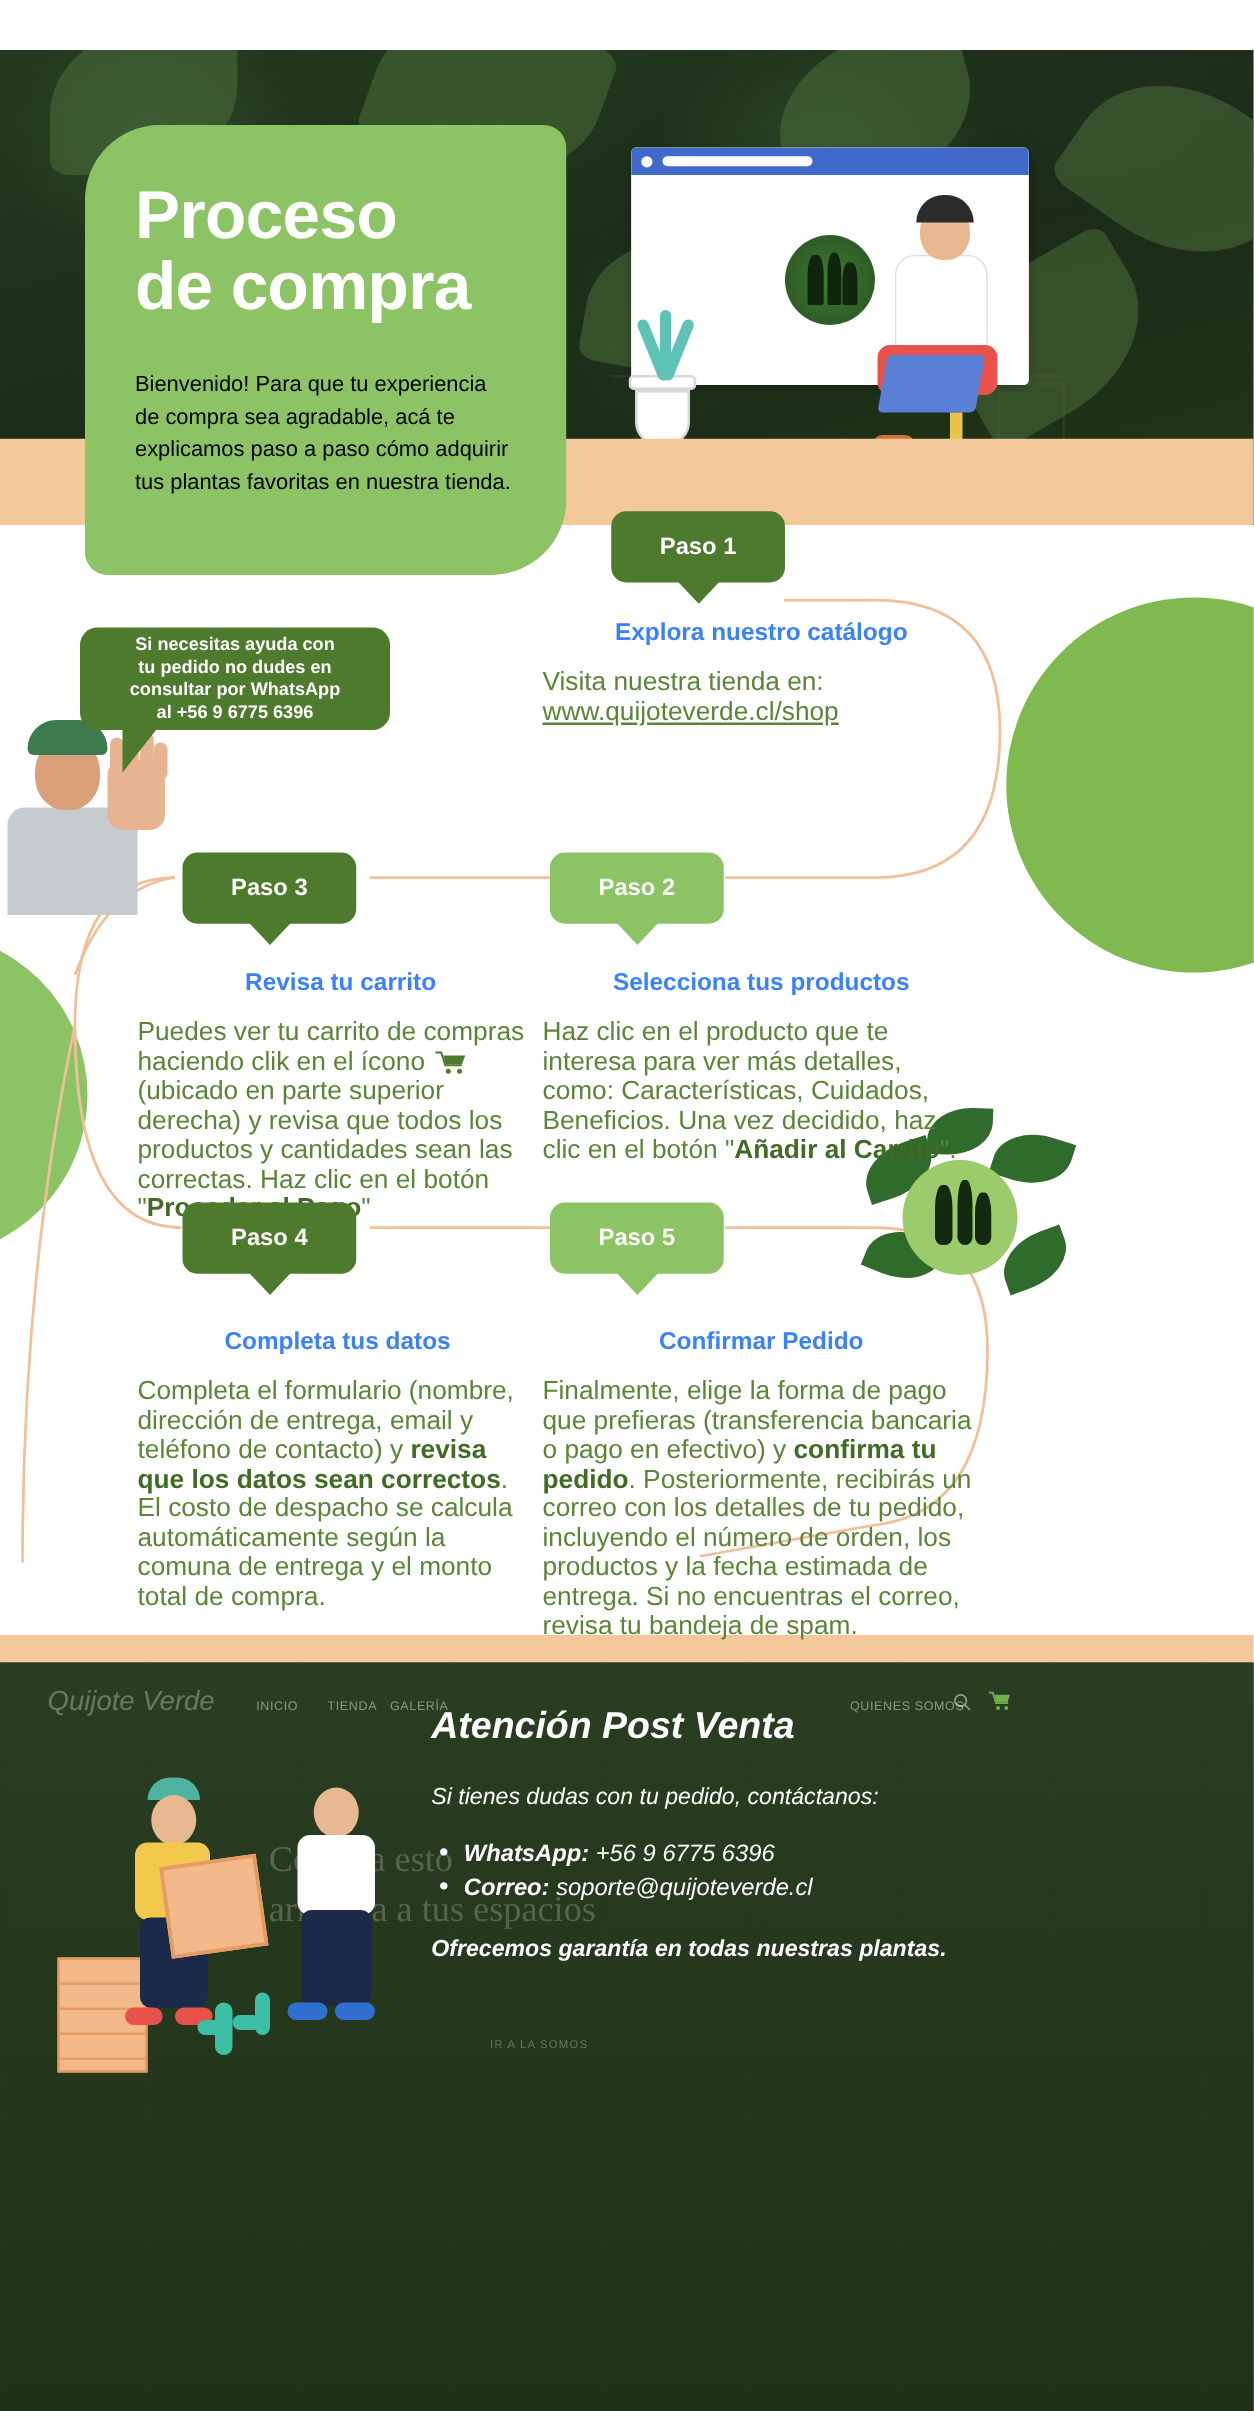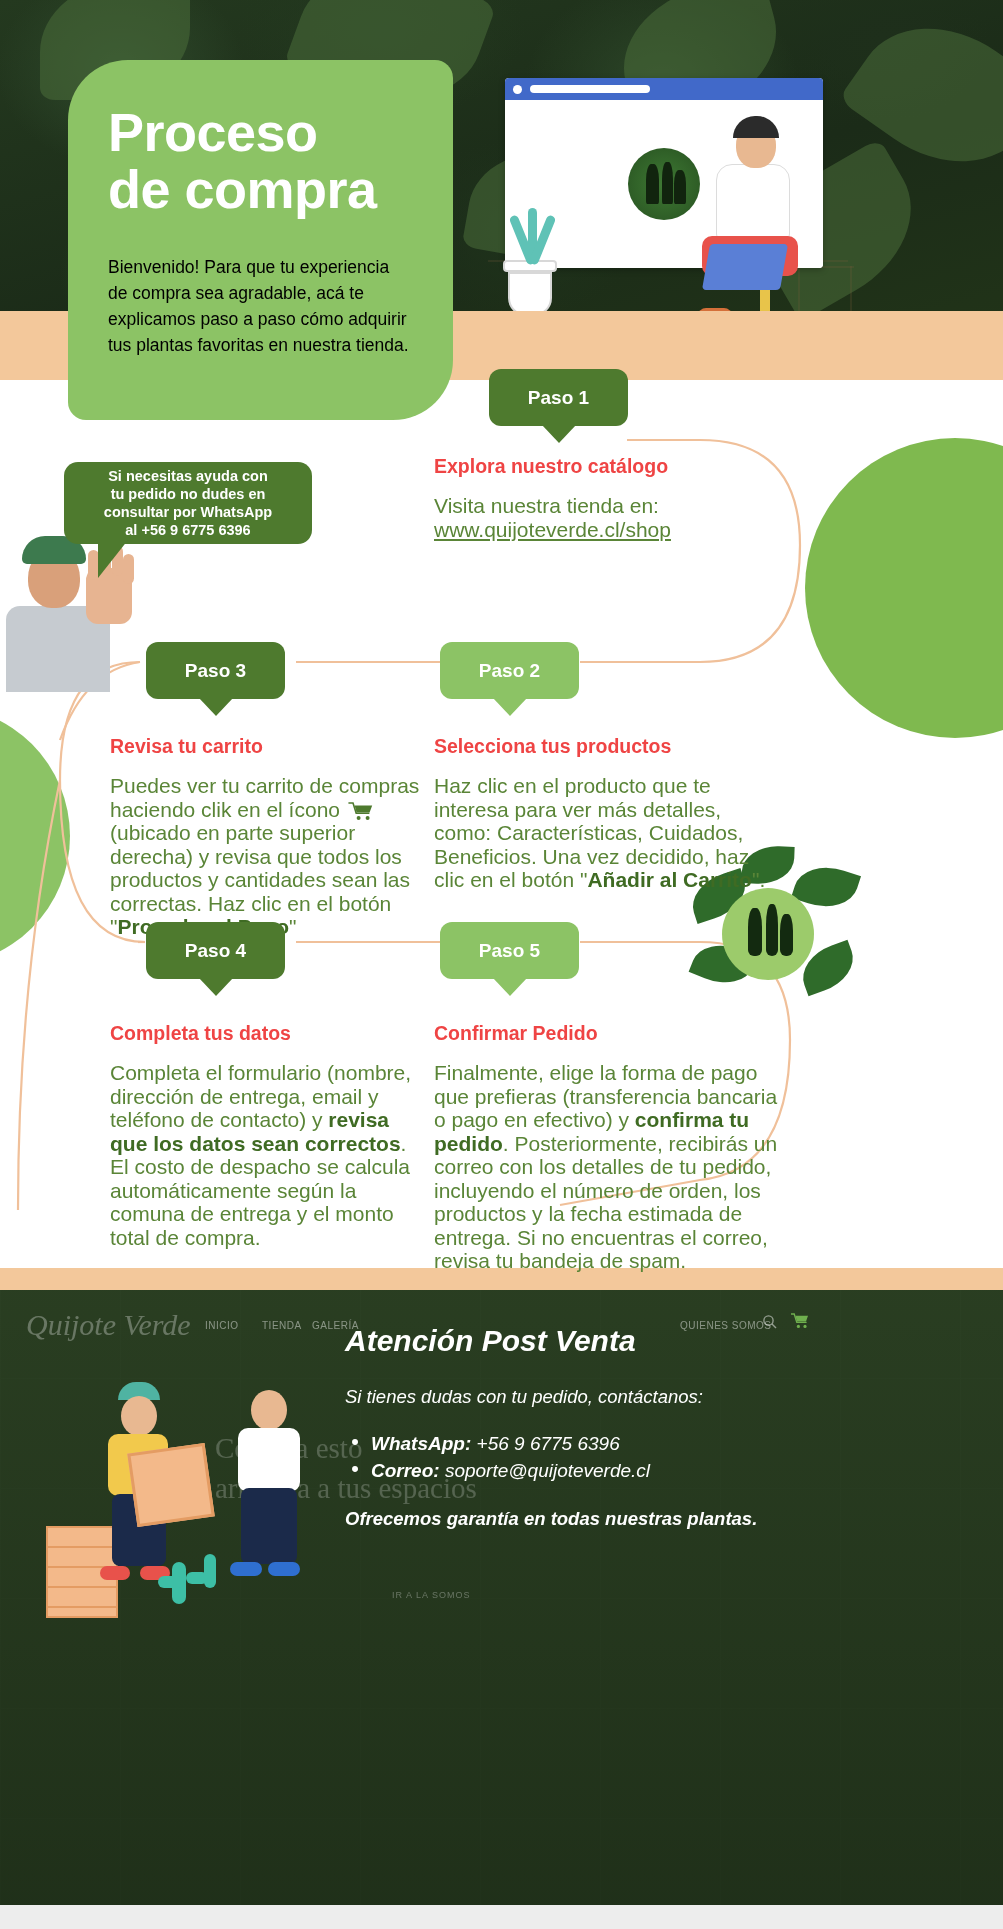--- a/index.html
+++ b/index.html
@@ -3,21 +3,21 @@
 <meta charset="utf-8">
 <style>
   * { box-sizing: border-box; margin: 0; padding: 0; }
   body {
     width: 1003px; height: 1929px;
     font-family: "Liberation Sans", sans-serif;
     background: #ffffff;
     position: relative;
     overflow: hidden;
   }
-  .page { position: relative; width: 1003px; height: 1804px; background:#fff; }
+  .page { position: relative; width: 1003px; height: 1804px; background:#fff;margin-top:40px; }
 
   
   .hero {
     position: absolute; left: 0; top: 0; width: 1003px; height: 380px;
     background:
       radial-gradient(ellipse 200px 160px at 12% 18%, #2f4a2c 0%, transparent 62%),
       radial-gradient(ellipse 240px 150px at 38% 8%, #23391f 0%, transparent 60%),
       radial-gradient(ellipse 220px 170px at 66% 22%, #2c4628 0%, transparent 62%),
       radial-gradient(ellipse 180px 140px at 88% 10%, #1e2f1b 0%, transparent 60%),
       radial-gradient(ellipse 260px 180px at 22% 72%, #35512f 0%, transparent 62%),
@@ -111,21 +111,21 @@
     width:0;height:0;border-left:17px solid transparent;border-right:17px solid transparent;
     border-top:18px solid currentColor;
   }
   .badge.dark { background:#4E7A2E; color:#4E7A2E; }
   .badge.light { background:#8CC365; color:#8CC365; }
   .badge span { color:#ffffff; position:relative; z-index:2; }
 
   
   .step { position:absolute; z-index:4; }
   .step h3 {
-    color:#ef4444; font-size:19.5px; font-weight:bold; margin-bottom:16px;
+    color:#3b82f6; font-size:19.5px; font-weight:bold; margin-bottom:16px;text-align:center;
   }
   .step p {
     color:#5A8537; font-size:21px; line-height:23.5px;
   }
   .step p b { color:#3F6B23; font-weight:bold; }
   .step a { color:#5A8537; text-decoration:underline; }
 
   .cart-ico { display:inline-block; vertical-align:-4px; margin:0 2px; }
 
   
@@ -165,22 +165,22 @@
   }
   .footer-bg {
     position:absolute; left:0; top:22px; width:1003px; height:639px;
     background:
       linear-gradient(180deg, rgba(40,60,32,0.92), rgba(30,46,24,0.95)),
       repeating-linear-gradient(90deg, #50694a 0 1px, transparent 1px 120px),
       repeating-linear-gradient(0deg, #50694a 0 1px, transparent 1px 110px),
       #3a5130;
   }
   .f-watermark {
-    position:absolute; left:26px; top:40px; color:rgba(255,255,255,0.30);
-    font-family:Liberation Serif, serif; font-style:italic; font-size:30px;
+    position:absolute; left:38px; top:40px; color:rgba(255,255,255,0.30);
+    font-family:Liberation Sans, sans-serif; font-style:italic; font-size:22px;
   }
   .f-nav {
     position:absolute; top:52px; color:rgba(255,255,255,0.45); font-size:10px; letter-spacing:.5px;
   }
   .f-ghost {
     position:absolute; left:215px; top:160px; width:520px;
     color:rgba(255,255,255,0.22); font-size:29px; line-height:40px;
     font-family:"Liberation Serif", serif;
   }
   .f-content { position:absolute; left:345px; top:56px; width:620px; z-index:4;font-style:italic; }

